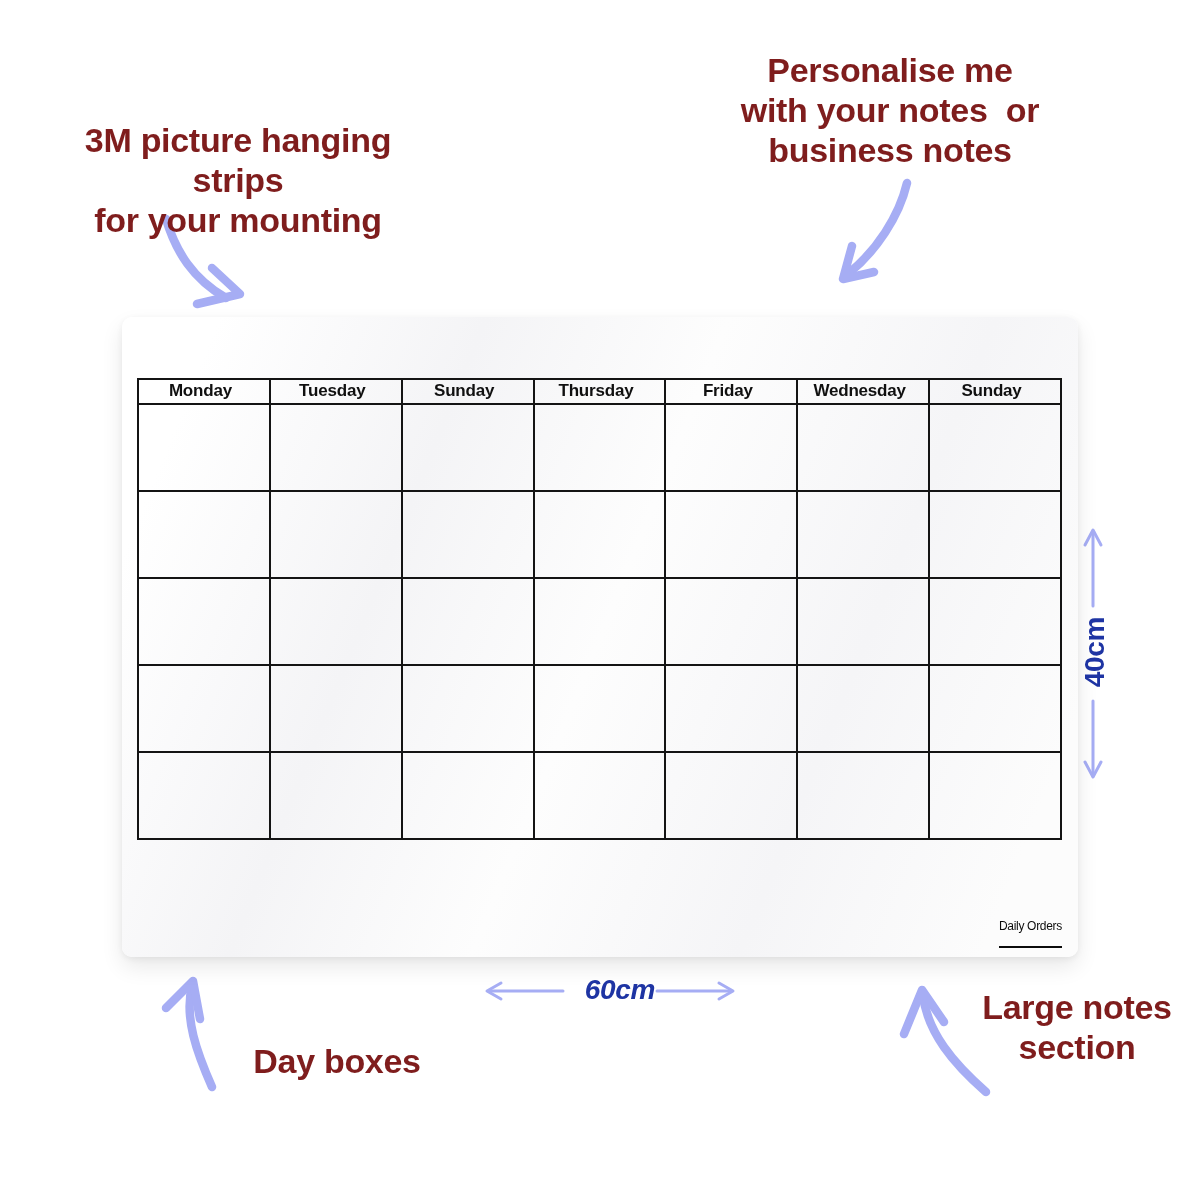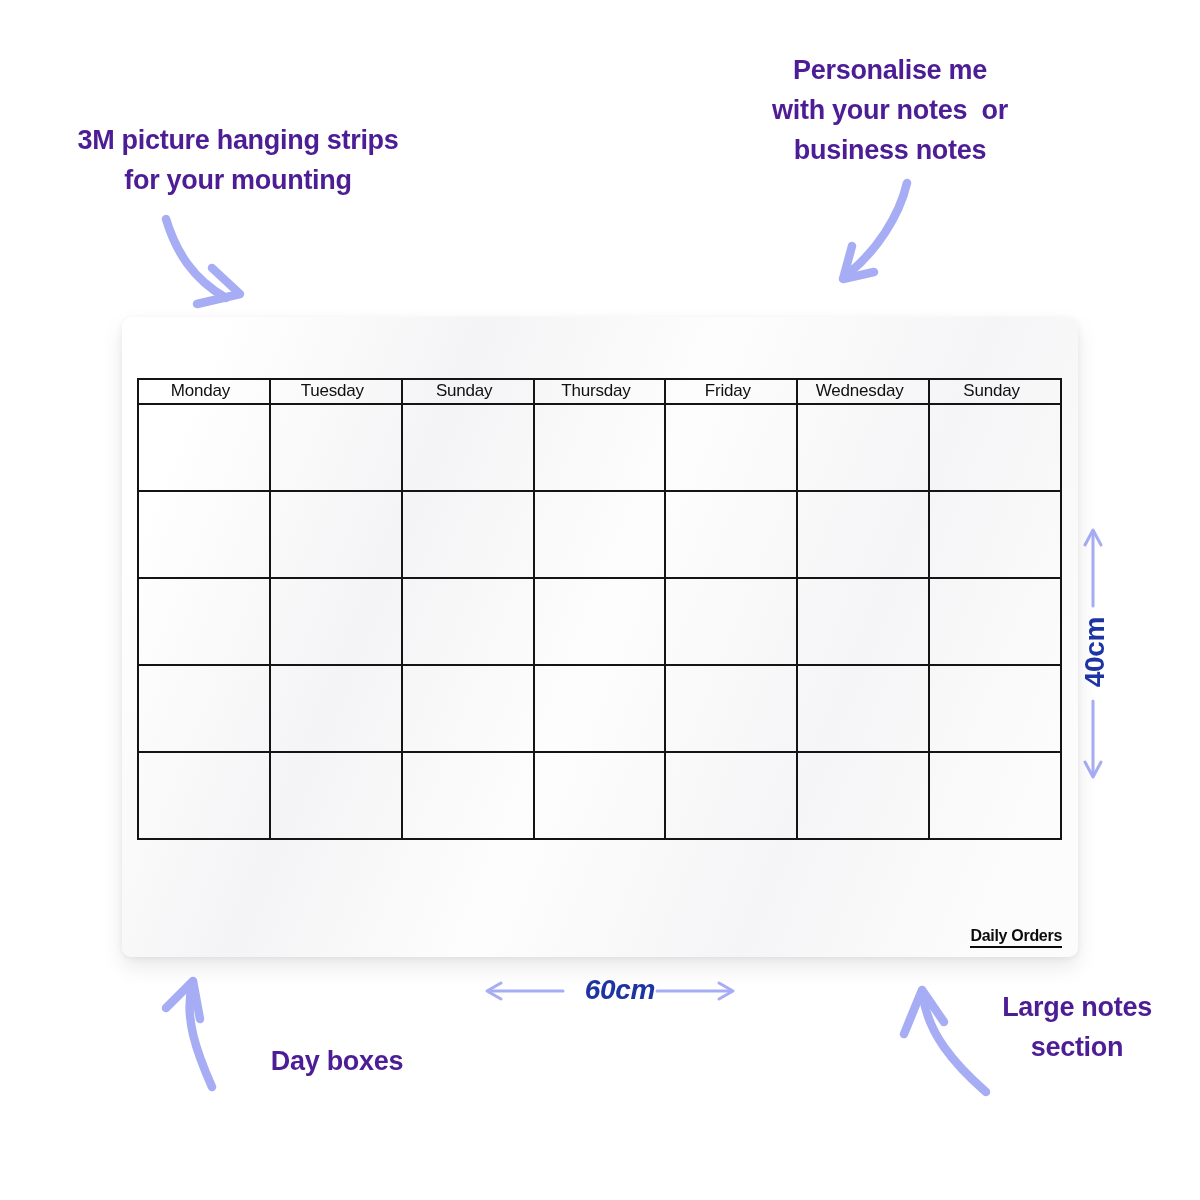--- a/index.html
+++ b/index.html
@@ -8,23 +8,23 @@
     background: #ffffff;
     font-family: "Liberation Sans", "DejaVu Sans", sans-serif;
     position: relative;
     overflow: hidden;
   }
   .stage { position: absolute; inset: 0; width: 1200px; height: 1200px; }
 
   
   .note {
     position: absolute;
-    color: #4c1d95;
+    color: #7f1d1d;
     font-weight: 700;
-    font-size: 27px;
+    font-size: 34px;
     letter-spacing: -0.3px;
     line-height: 40px;
     text-align: center;
   }
   .note .pre { white-space: pre; }
   .note-hanging   { left: 48px;  top: 120px;  width: 380px; }
   .note-personal  { left: 720px; top: 50px;   width: 340px; }
   .note-dayboxes  { left: 187px; top: 1041px; width: 300px; }
   .note-largenotes{ left: 927px; top: 987px;  width: 300px; }
 
@@ -63,21 +63,21 @@
   }
   table.grid {
     position: absolute; left: 15px; top: 61px;
     width: 925px;
     border-collapse: collapse;
     table-layout: fixed;
   }
   table.grid th {
     height: 19px;
     border: 2px solid #141414;
-    font-weight: 400;
+    font-weight: 700;
     font-size: 17px;
     color: #101010;
     padding: 1px 7px 2px 0;
     text-align: center;
     letter-spacing: -0.2px;
   }
   table.grid td {
     height: 87px;
     border-left: 2px solid #141414;
     border-right: 2px solid #141414;
@@ -86,26 +86,26 @@
     background: transparent;
   }
   .notes-section {
     position: absolute;
     left: 15px; top: 535px;
     width: 925px; height: 92px;
   }
   .logo {
     position: absolute;
     right: 16px; bottom: 9px;
-    font-weight: 700;
-    font-size: 16px;
+    font-weight: 400;
+    font-size: 12px;
     letter-spacing: -0.3px;
     color: #0c0c0c;
     border-bottom: 2.5px solid #0c0c0c;
-    padding-bottom: 1px;
+    padding-bottom: 13px;
   }
 </style>
 </head>
 <body>
 
 <div class="stage">
 
   <svg class="arrows" viewBox="0 0 1200 1200">
 
     <g>

